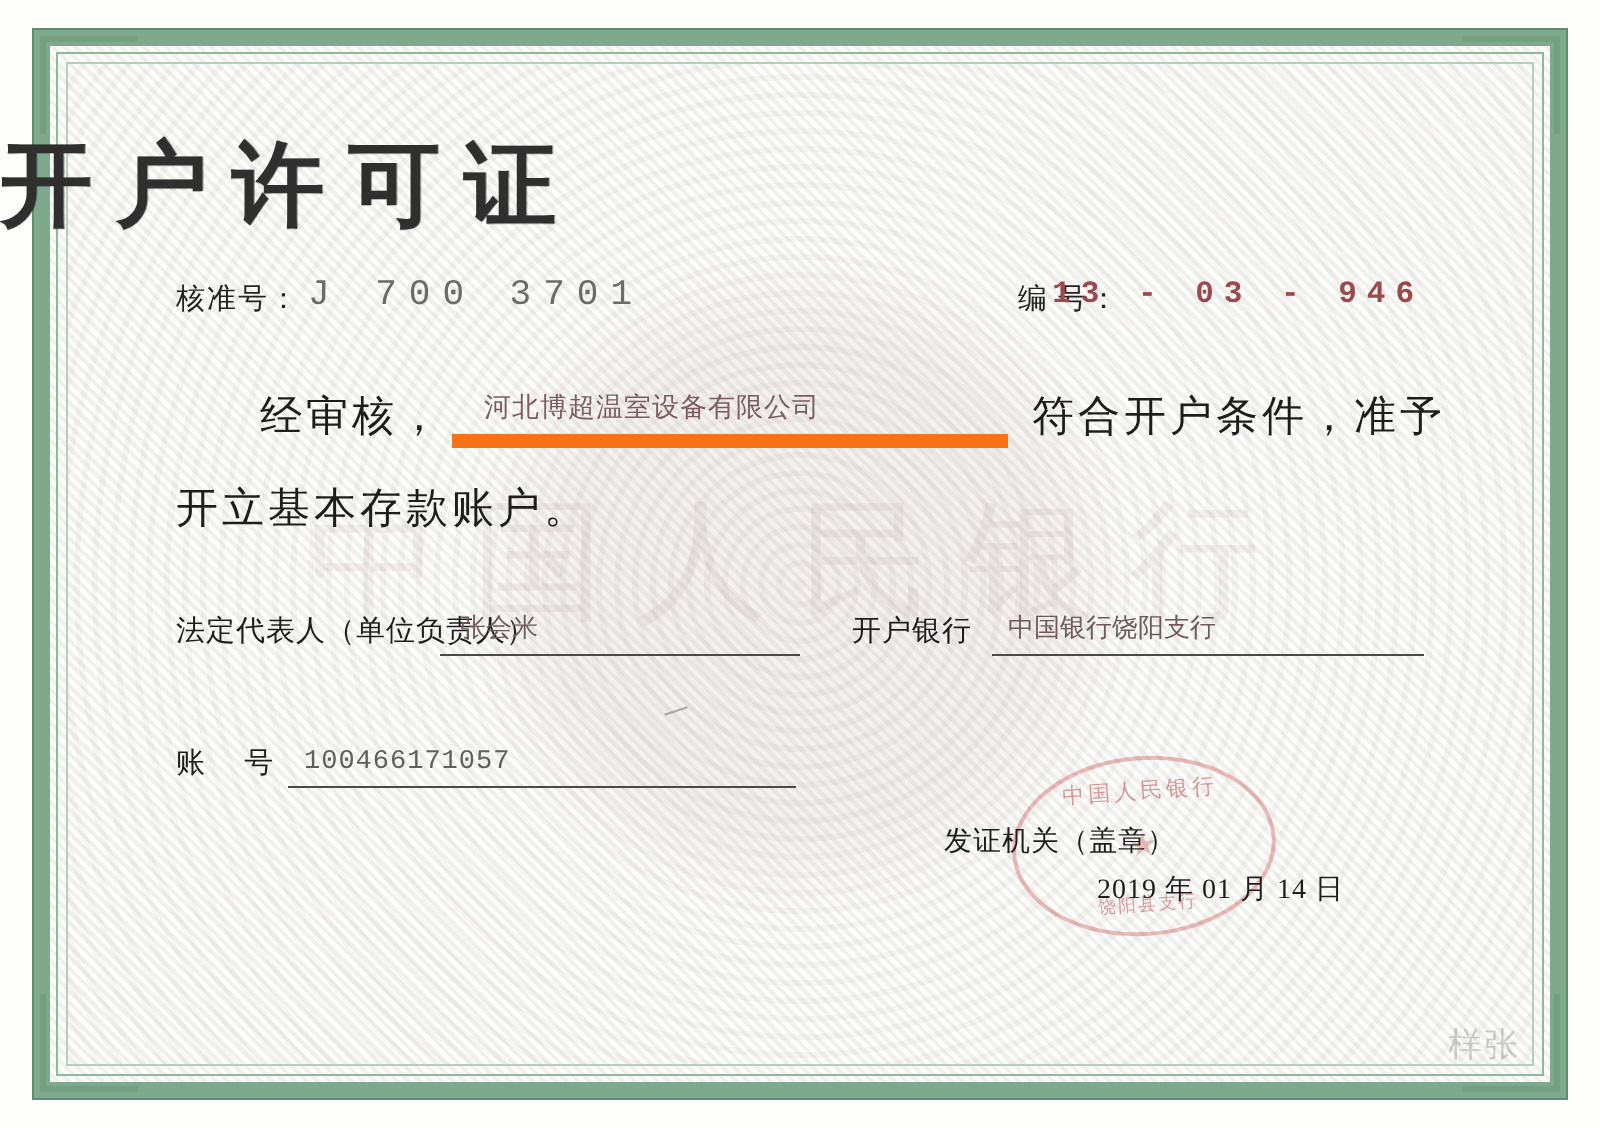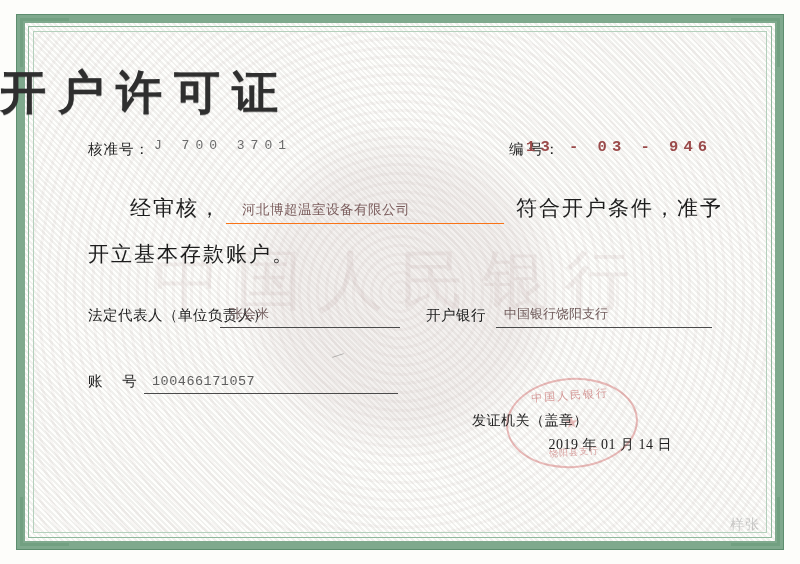--- a/index.html
+++ b/index.html
@@ -121,21 +121,21 @@
     color: #232323;
   }
   .approval-label {
     position: absolute; left: 0; top: 2px;
     letter-spacing: 1px;
     text-align: center;
   }
   .approval-value {
     position: absolute; left: 66px; top: 0px;
     font-family: "Liberation Mono", monospace;
-    font-size: 13px;
+    font-size: 18px;
     color: #6b6b6b;
     letter-spacing: 6px;
     filter: blur(0.35px);
   }
   .serial-label {
     position: absolute; right: 152px; top: 2px;
     letter-spacing: 1px;
   }
   .serial-value {
     position: absolute; right: 0; top: 0px;
@@ -158,21 +158,21 @@
     color: #1d1d1d;
     letter-spacing: 2px;
   }
   .b1-pre { position: absolute; left: 0; top: 0; }
   .fill-company {
     position: absolute;
     left: 96px;
     width: 278px;
     top: 0;
     bottom: 0;
-    border-bottom: 1px solid #f97316;
+    border-bottom: 7px solid #f97316;
   }
   .fill-company .ink {
     position: absolute;
     left: 16px;
     bottom: 4px;
     font-size: 13.5px;
     color: #7b5d5d;
     letter-spacing: .5px;
     filter: blur(0.25px);
     font-family: "Liberation Sans", sans-serif;
@@ -310,21 +310,21 @@
     font-size: 9px;
     color: rgba(176,46,46,0.7);
     letter-spacing: 1px;
   }
 
   
   .wm {
     position: absolute;
     right: 40px;
     bottom: 30px;
-    font-size: 14px;
+    font-size: 17px;
     color: rgba(120,120,120,0.35);
     letter-spacing: 1px;
     font-family: "Liberation Sans", sans-serif;
   }
   
   .stray {
     position: absolute;
     left: 332px;
     top: 355px;
     width: 12px;

